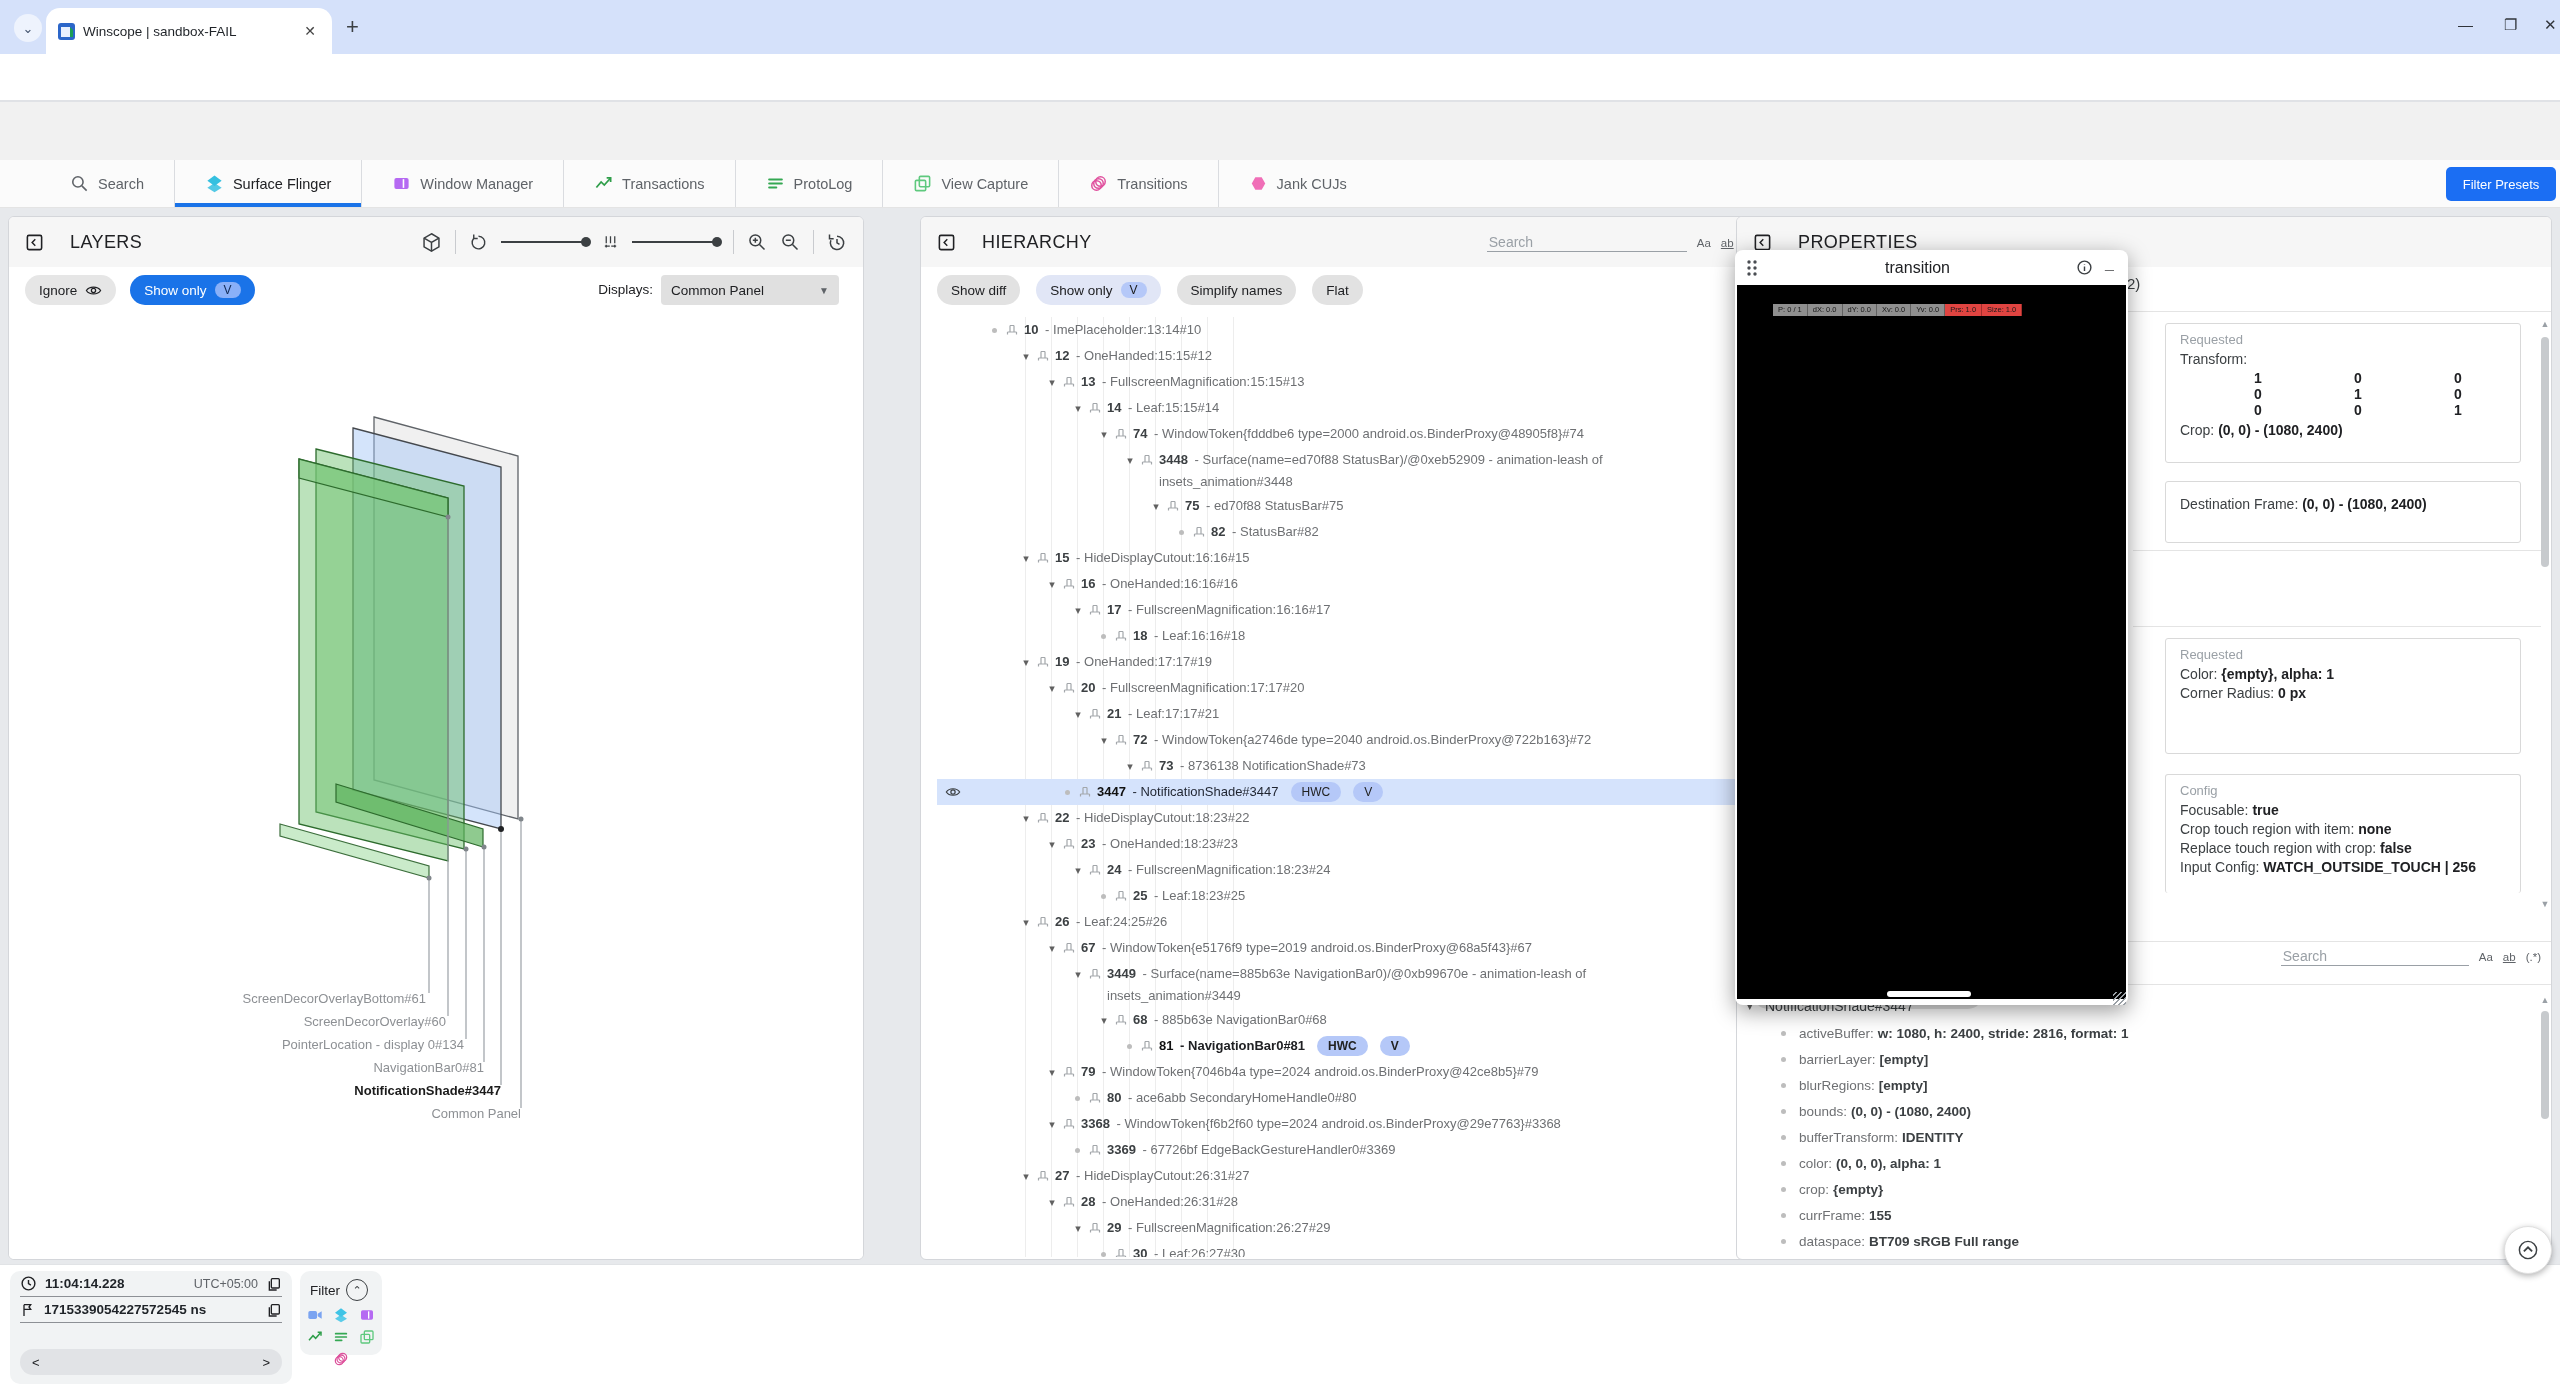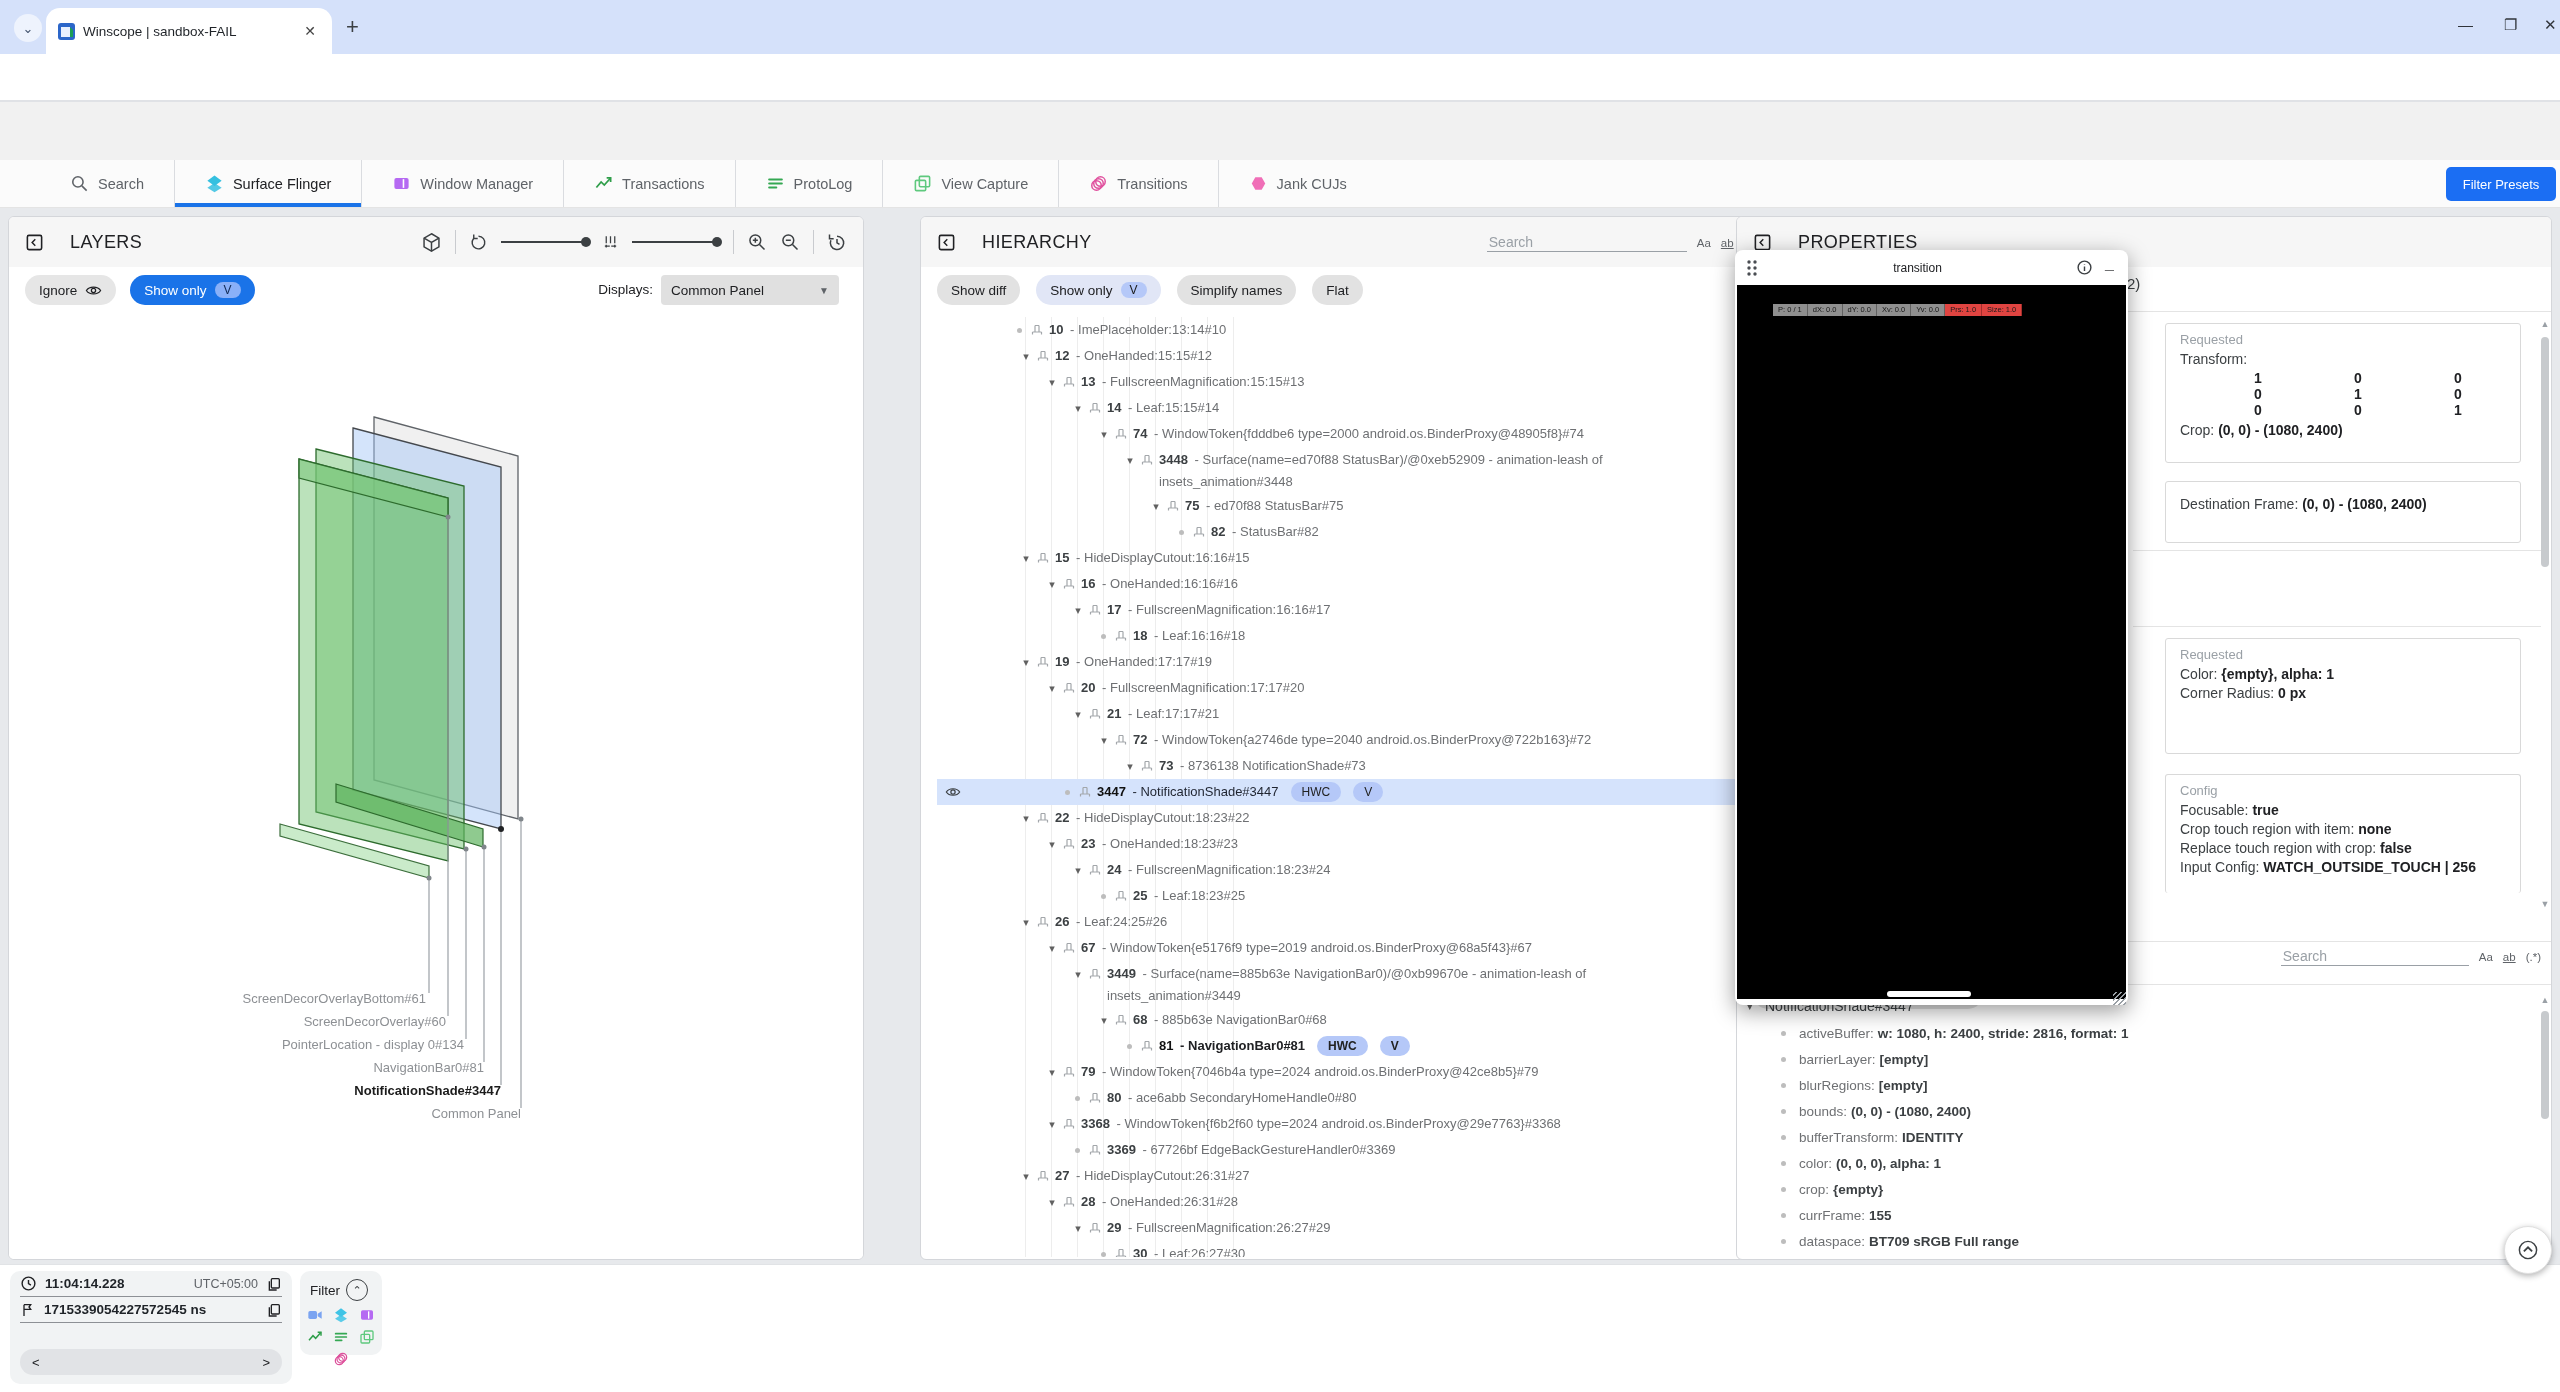--- a/index.html
+++ b/index.html
@@ -79,21 +79,21 @@
   .mxr{display:flex;}
   .mxr span{flex:1;text-align:center;font-weight:700;}
   .hline{position:absolute;height:1px;background:#e4e4e4;}
   .propitem{display:flex;align-items:center;height:26px;font-size:13.5px;color:#6e7073;padding-left:62px;position:relative;}
   .propitem::before{content:"";position:absolute;left:44px;top:11px;width:5px;height:5px;border-radius:50%;background:#bdbdbd;}
   .propitem b{color:#3c4043;margin-left:4px;font-weight:700;}
   .fab{position:absolute;left:2504px;top:1226px;width:48px;height:48px;border-radius:50%;background:#fff;border:1px solid #e0e0e0;box-shadow:0 2px 6px rgba(0,0,0,.3);display:flex;align-items:center;justify-content:center;z-index:60;}
   
   .ovl{position:absolute;left:1735px;top:250px;width:393px;height:755px;background:#fff;border-radius:8px;box-shadow:0 6px 22px rgba(0,0,0,.4);z-index:50;}
   .ovlbar{height:35px;display:flex;align-items:center;padding:0 10px;}
-  .ovlttl{flex:1;text-align:center;font-size:12px;color:#202124;}
+  .ovlttl{flex:1;text-align:center;font-size:16px;color:#202124;}
   .ovlblack{position:absolute;left:2px;top:35px;right:2px;bottom:6px;background:#000;}
   .readout{position:absolute;left:38px;top:54px;height:12px;display:flex;}
   .readout span{font-size:7.5px;line-height:12px;padding:0 5px;color:#151515;background:#8f8f8f;border-right:1px solid #626262;white-space:nowrap;}
   .readout span.red{background:#e04441;border-right-color:#a32f2c;color:#1a1a1a;}
   .ovlpill{position:absolute;left:152px;bottom:8px;width:84px;height:6px;border-radius:3px;background:#fff;}
   .rsz{position:absolute;right:2px;bottom:0px;width:13px;height:13px;background:repeating-linear-gradient(135deg,transparent 0 2px,#9aa0a6 2px 3.5px);}
   
   .footer{position:absolute;left:0;top:1264px;width:2560px;height:128px;background:#fff;border-top:1px solid #e1e3e6;}
   .tcard{position:absolute;background:#f1f3f4;border-radius:10px;}
   .trowline{display:flex;align-items:center;height:26px;border-bottom:1px solid #8d9095;margin:0 10px;}
@@ -471,21 +471,21 @@
           <span class="chip ">
             <span>Simplify names</span>
           </span>
           <span class="chip ">
             <span>Flat</span>
           </span>
         </div>
       <div class="tree">
         <div class="guides"></div>
         <div style="position:relative;">
-            <div class="trow" style="padding-left: 88px;">
+            <div class="trow" style="padding-left: 63px;">
               <span class="dot"></span>
               <span class="pin">
                 <svg width="12" height="12" viewBox="0 0 12 12" fill="none" stroke="#a3a7ab" stroke-width="1.2">
                   <path d="M4 1.5h4M4 1.5V8M8 1.5V8M1.5 8h9M1.5 8v2.5M10.5 8v2.5"></path>
                 </svg>
               </span>
               <span class="lbl"><b>10</b> - ImePlaceholder:13:14#10</span>
             </div>
             <div class="trow" style="padding-left: 94px;">
               <span class="arr">▾</span>

